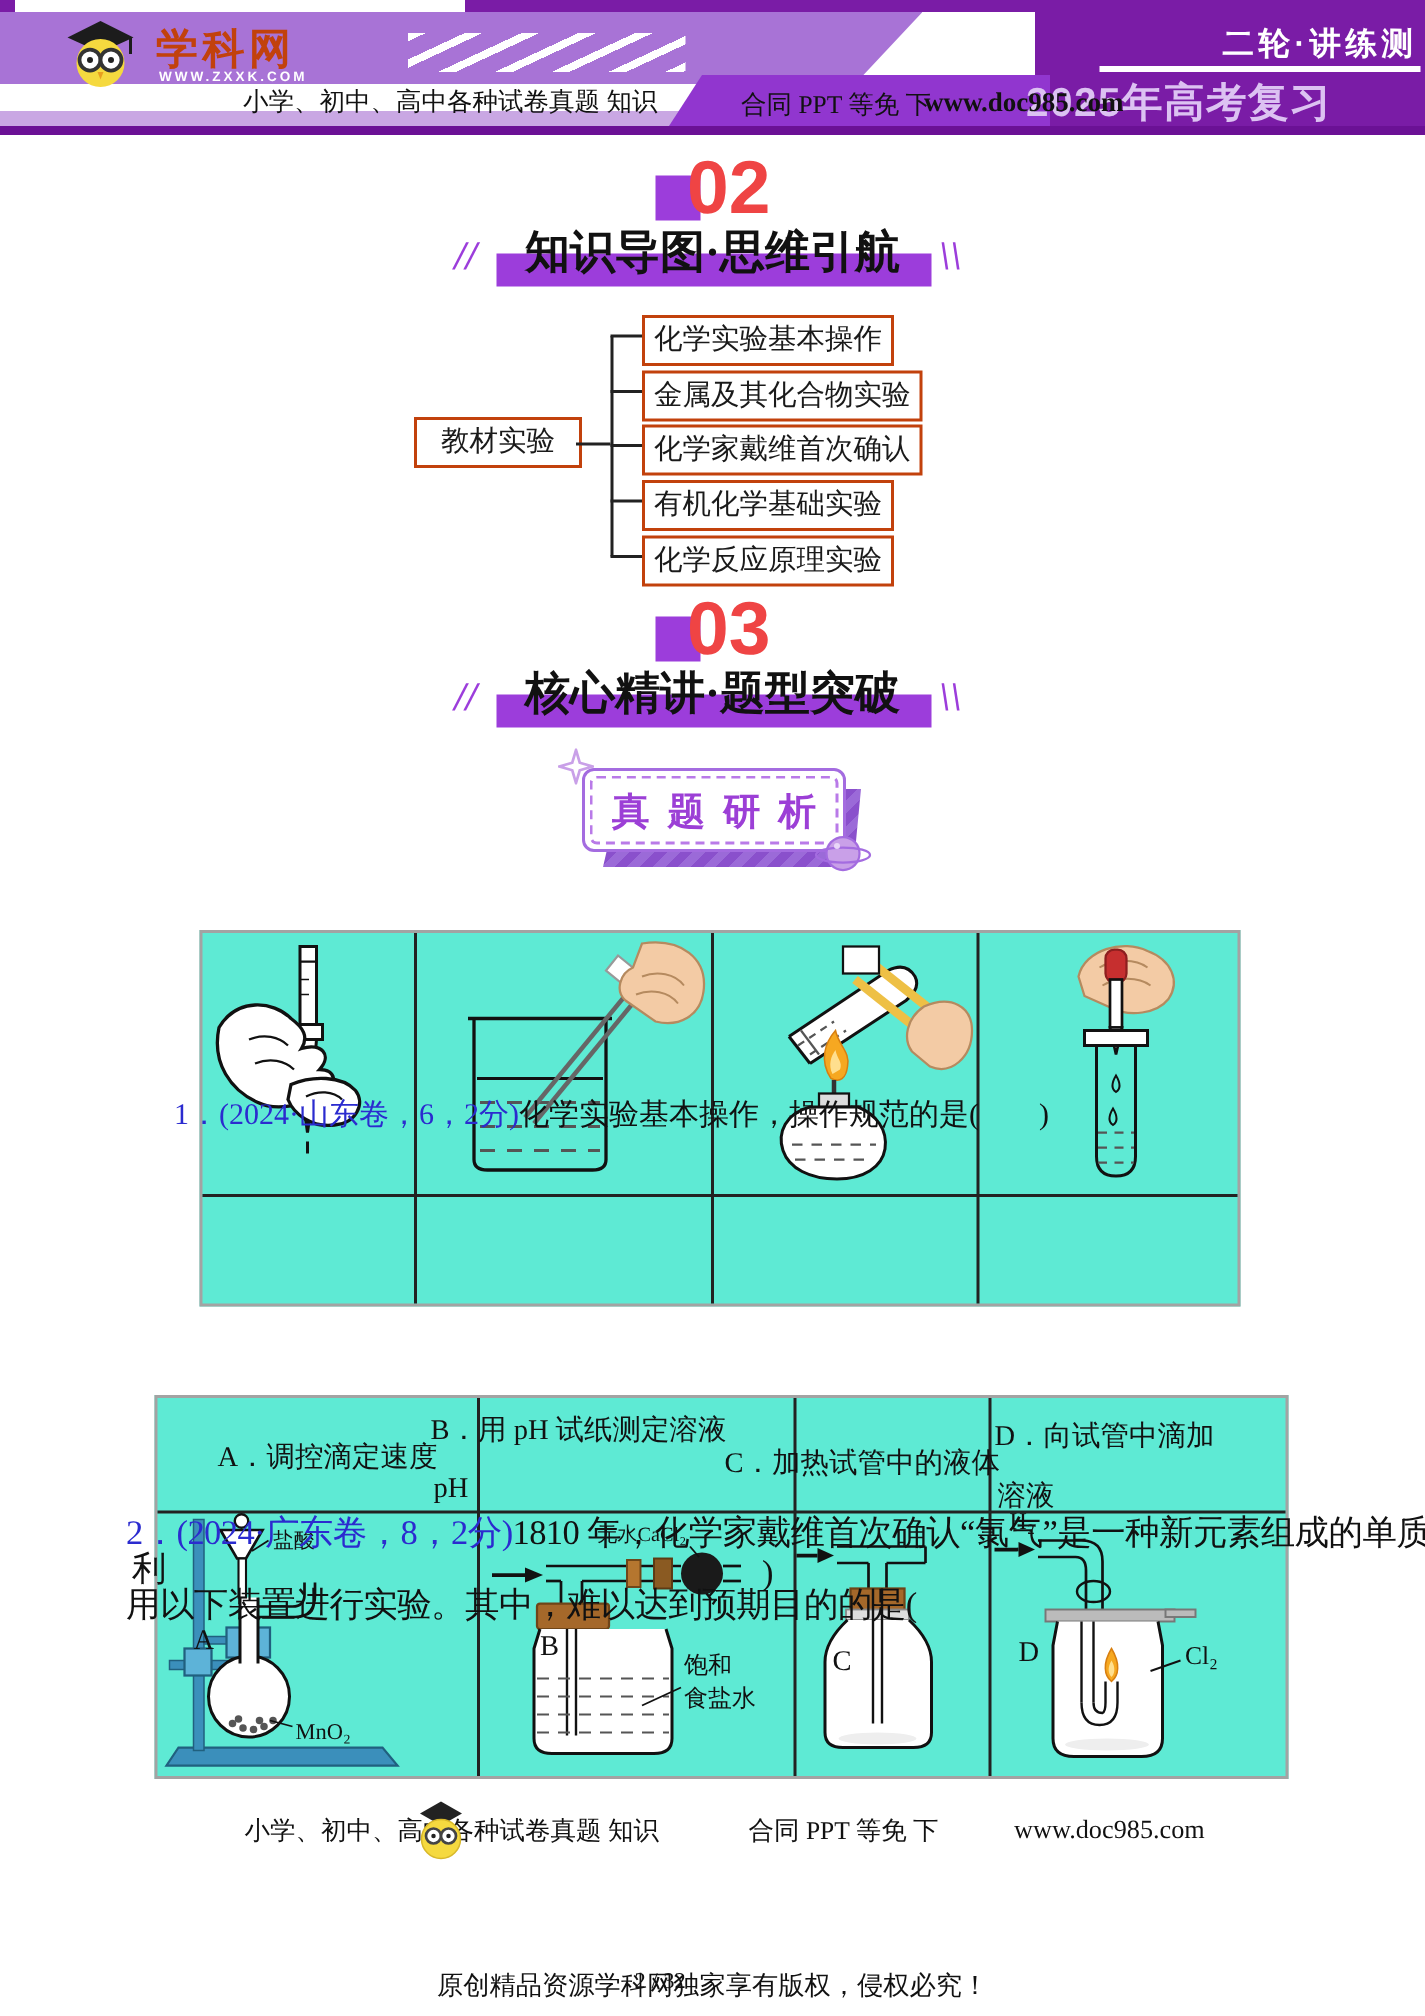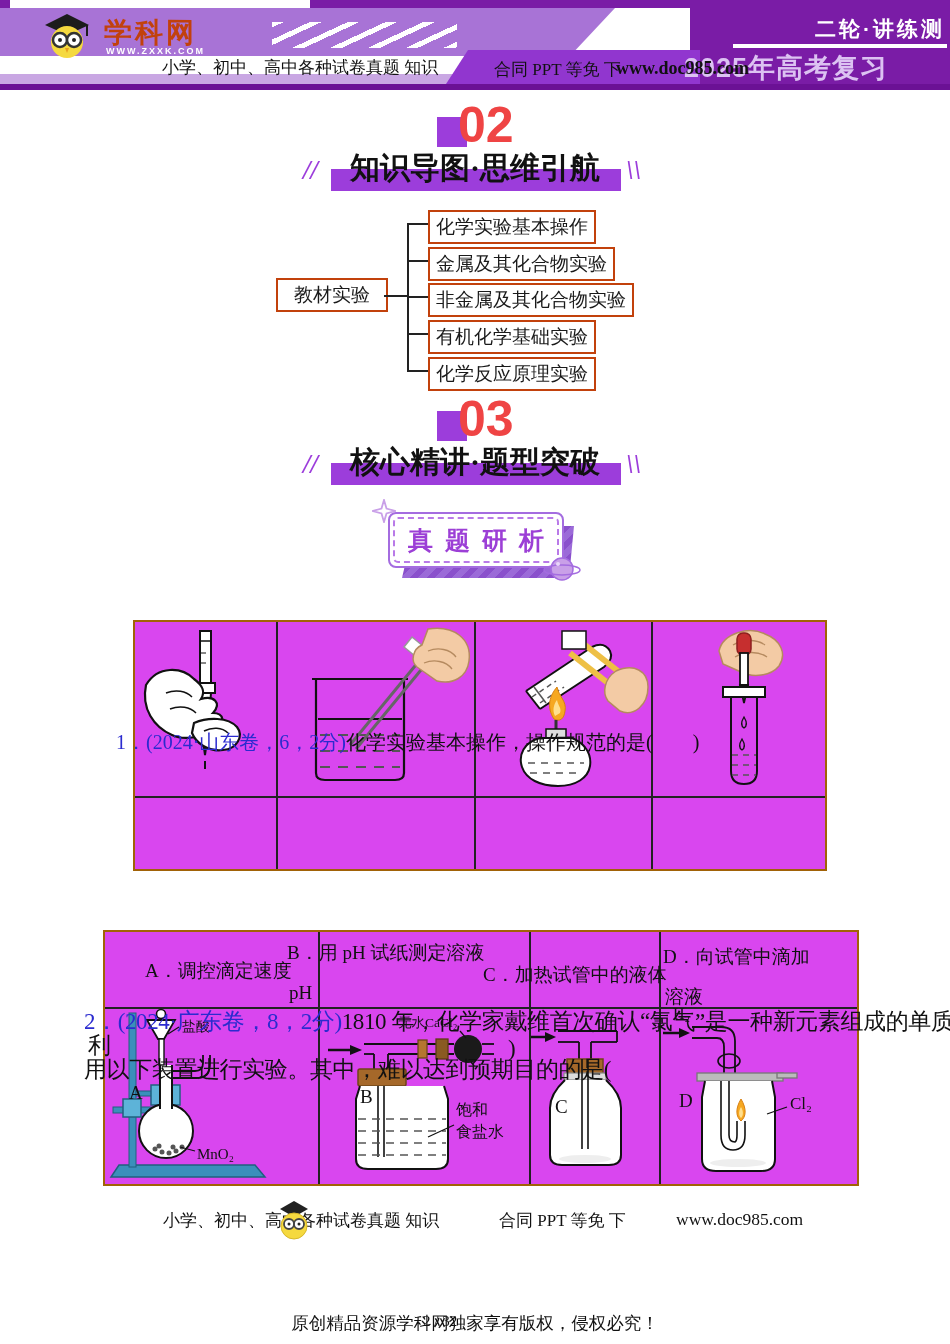--- a/index.html
+++ b/index.html
@@ -33,21 +33,21 @@
           line-height:26px;padding:2px 6px;white-space:nowrap;}
   .mm-line{background:#222;}
   
   .badge-outer{border:2px solid #a46ce0;background:#fff;border-radius:8px;padding:3px;z-index:2;}
   .badge-inner{border:2px dashed #b97ae8;border-radius:5px;height:42px;display:flex;align-items:center;justify-content:center;}
   .badge-text{color:#9c3fd6;font-weight:bold;font-size:25px;letter-spacing:12px;padding-left:12px;
               font-family:"Liberation Sans",sans-serif;}
   .badge-shadow{background:repeating-linear-gradient(135deg,#9b6ad8 0 6px,#8a50cc 6px 12px);
                 clip-path:polygon(12px 0,100% 0,calc(100% - 5px) 100%,0 100%);z-index:1;}
   
-  .tbl{border:2px solid #a16207;background:#d946ef;}
+  .tbl{border:2px solid #a3a3a3;background:#5eead4;}
   .tbl-v{position:absolute;width:2px;background:#222;top:0;bottom:0;}
   .tbl-h{position:absolute;height:2px;background:#222;left:0;right:0;}
   .opt-label{font-size:19px;color:#111;white-space:nowrap;z-index:3;}
   .qtext{font-size:20px;z-index:4;}
   .q2text{font-size:23px;z-index:4;letter-spacing:-0.4px;}
   .qblue{color:#2b2bcf;}
   .qblack{color:#111;}
   
   .ft-text{font-size:17px;color:#111;}
   .ft-site{font-size:17.5px;color:#111;}
@@ -99,21 +99,21 @@
   <div class="abs mm-box" style="left:276px;top:278px;width:96px;">教材实验</div>
   <div class="abs mm-line" style="left:384px;top:295px;width:23px;height:2px;"></div>
   <div class="abs mm-line" style="left:407px;top:224px;width:2px;height:147px;"></div>
   <div class="abs mm-line" style="left:407px;top:223px;width:21px;height:2px;"></div>
   <div class="abs mm-line" style="left:407px;top:260px;width:21px;height:2px;"></div>
   <div class="abs mm-line" style="left:407px;top:296px;width:21px;height:2px;"></div>
   <div class="abs mm-line" style="left:407px;top:333px;width:21px;height:2px;"></div>
   <div class="abs mm-line" style="left:407px;top:370px;width:21px;height:2px;"></div>
   <div class="abs mm-box" style="left:428px;top:210px;">化学实验基本操作</div>
   <div class="abs mm-box" style="left:428px;top:247px;">金属及其化合物实验</div>
-  <div class="abs mm-box" style="left:428px;top:283px;">非金属及其化合物实验</div>
+  <div class="abs mm-box" style="left:428px;top:283px;">化学家戴维首次确认</div>
   <div class="abs mm-box" style="left:428px;top:320px;">有机化学基础实验</div>
   <div class="abs mm-box" style="left:428px;top:357px;">化学反应原理实验</div>
 
   <div class="abs sec-square" style="left:437px;top:411px;"></div>
   <div class="abs sec-num sans" style="left:458px;top:394px;">03</div>
   <div class="abs sec-bar" style="left:331px;top:463px;width:290px;"></div>
   <div class="abs sec-title" style="left:50%;transform:translateX(-50%);top:442px;">核心精讲·题型突破</div>
   <div class="abs sec-slash" style="left:303px;top:449px;">//</div>
   <div class="abs sec-slash" style="left:626px;top:449px;">\\</div>
 

